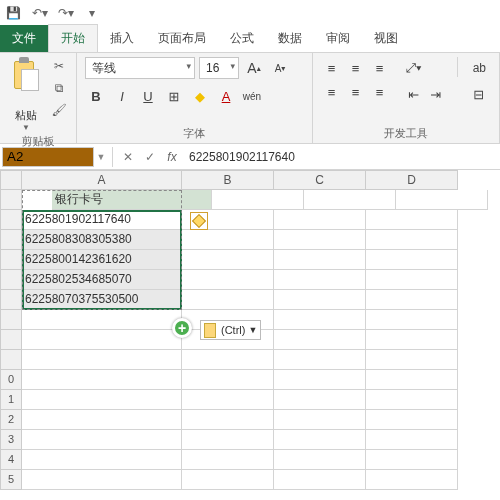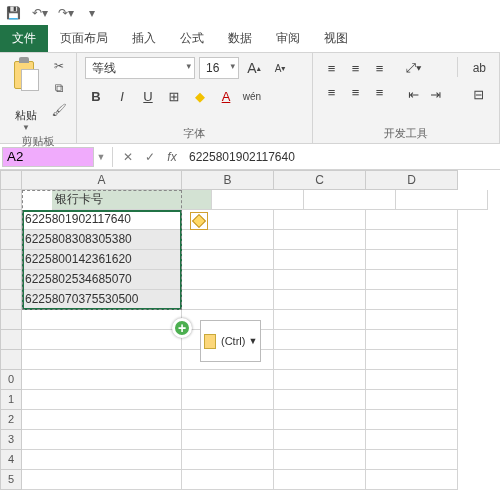--- a/index.html
+++ b/index.html
@@ -20,57 +20,58 @@
 .paste-ic .clip{position:absolute;left:8px;top:0;width:10px;height:6px;background:#999;border-radius:2px 2px 0 0;}
 .paste-ic .doc{position:absolute;left:10px;top:12px;width:18px;height:22px;background:#fff;border:1px solid #bbb;}
 .mini-col{display:flex;flex-direction:column;gap:4px;}
 .mini-ic{width:18px;height:18px;display:flex;align-items:center;justify-content:center;color:#555;}
 .font-row{display:flex;gap:4px;align-items:center;margin-bottom:6px;}
 .combo{border:1px solid #c6c6c6;background:#fff;padding:2px 16px 2px 6px;position:relative;font-size:12px;height:22px;display:flex;align-items:center;}
 .combo::after{content:"▾";position:absolute;right:3px;top:3px;font-size:9px;color:#666;}
 .fbtn{width:22px;height:22px;border:1px solid transparent;display:flex;align-items:center;justify-content:center;color:#444;font-size:13px;}
 .align-grid{display:grid;grid-template-columns:repeat(3,22px);grid-template-rows:repeat(2,22px);gap:2px;}
 .namebox-row{height:26px;border-bottom:1px solid #d4d4d4;display:flex;align-items:center;background:#fff;}
-.namebox{width:92px;border:1px solid #ccc;margin:2px 0 2px 2px;padding:2px 4px;height:20px;background:#f0abfc;}
+.namebox{width:92px;border:1px solid #ccc;margin:2px 0 2px 2px;padding:2px 4px;height:20px;background:#a16207;}
 .fx-ic{width:22px;text-align:center;color:#666;font-style:italic;}
 .fx-ic2{width:22px;text-align:center;color:#777;}
 .formula{flex:1;padding:2px 6px;}
 .sheet{position:relative;}
 .colhdrs{display:flex;height:20px;}
 .corner{width:22px;border:1px solid #ccc;background:#f0f0f0;}
 .colh{border:1px solid #ccc;border-left:none;background:#f0f0f0;text-align:center;line-height:18px;color:#555;}
 .colA{width:160px;}.colB{width:92px;}.colC{width:92px;}.colD{width:92px;}
 .row{display:flex;height:20px;}
 .rowh{width:22px;border:1px solid #ccc;border-top:none;background:#f0f0f0;text-align:center;line-height:18px;font-size:11px;color:#555;overflow:hidden;}
 .cell{border:1px solid #d4d4d4;border-top:none;border-left:none;padding:0 3px;line-height:18px;overflow:hidden;white-space:nowrap;background:#fff;}
 .hdrcell{background:#d3e2d3;font-weight:normal;margin-left:30px;}
 .selcell{background:#e9e9e9;}
 .sel-outline{position:absolute;border:2px solid #217346;pointer-events:none;}
 .fillh{position:absolute;width:20px;height:20px;background:#4caf50;border:3px solid #fff;border-radius:50%;box-shadow:0 0 3px rgba(0,0,0,.4);display:flex;align-items:center;justify-content:center;color:#fff;font-size:14px;font-weight:bold;}
 .smart-tag{position:absolute;width:18px;height:18px;background:#fff;border:1px solid #d0a030;display:flex;align-items:center;justify-content:center;}
 .smart-tag .diam{width:10px;height:10px;background:#ffd966;transform:rotate(45deg);border:1px solid #c09020;}
-.paste-tag{position:absolute;display:flex;align-items:center;border:1px solid #bbb;background:#fff;padding:12px 3px;font-size:11px;gap:3px;}
+.paste-tag{position:absolute;display:flex;align-items:center;border:1px solid #bbb;background:#fff;padding:1px 3px;font-size:11px;gap:3px;}
 .paste-tag .pic{width:14px;height:16px;position:relative;}
 .paste-tag .pic::before{content:"";position:absolute;left:0;top:1px;width:10px;height:13px;background:#fcd77a;border:1px solid #c9a93a;}
 .sep{width:1px;height:20px;background:#d4d4d4;margin:0 4px;}
 </style>
 </head>
 <body>
 
 <div class="qat">
   <div class="ic">💾</div>
   <div class="ic">↶▾</div>
   <div class="ic">↷▾</div>
   <div class="ic">▾</div>
 </div>
 
 <div class="tabs">
   <div class="tab file">文件</div>
+  <div class="tab active">开始</div>
+  <div class="tab">插入</div>
   <div class="tab">页面布局</div>
-  <div class="tab">插入</div>
   <div class="tab">公式</div>
   <div class="tab">数据</div>
   <div class="tab">审阅</div>
   <div class="tab">视图</div>
 </div>
 
 <div class="ribbon">
   <div class="grp" style="width:78px">
     <div class="grp-body">
       <div class="paste-big">

